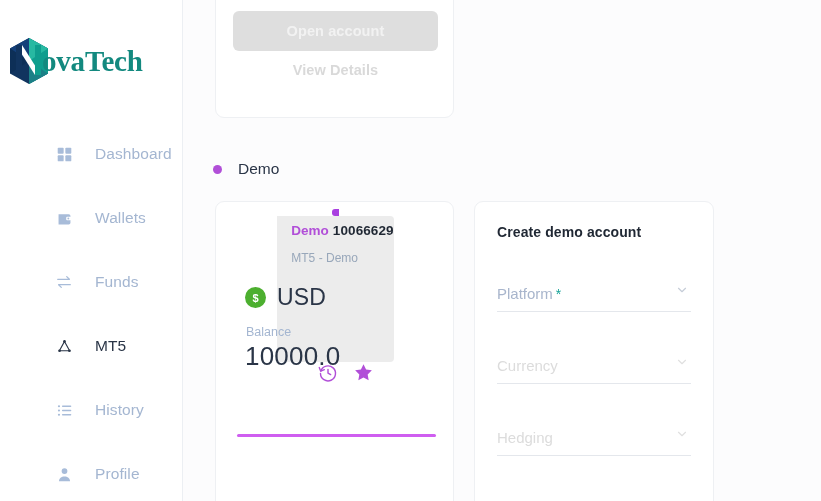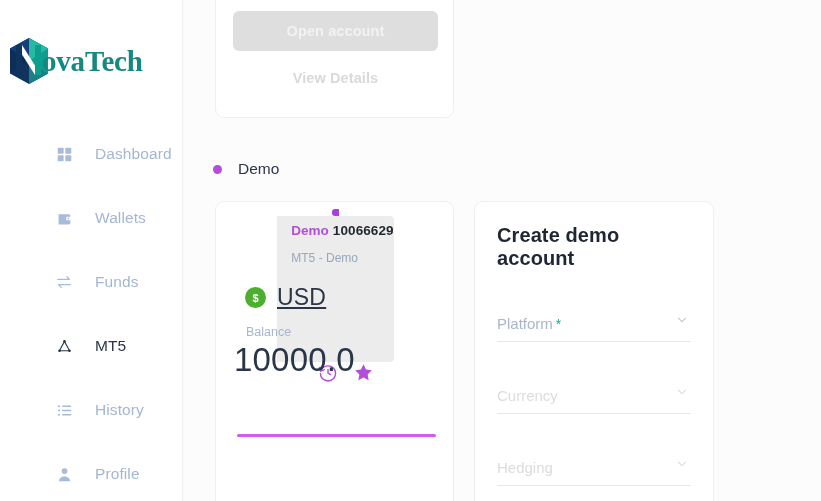--- a/index.html
+++ b/index.html
@@ -116,21 +116,21 @@
     color: #f2f2f2;
     font-family: "Liberation Sans", sans-serif;
     font-size: 14.5px;
     font-weight: 700;
     letter-spacing: 0.1px;
     cursor: default;
   }
   .view-details {
     position: absolute;
     left: 0;
-    top: 131px;
+    top: 123px;
     width: 239px;
     text-align: center;
     font-size: 14.5px;
     font-weight: 700;
     color: #d9d9d9;
     letter-spacing: 0.1px;
     cursor: pointer;
   }
 
   
@@ -220,35 +220,34 @@
     display: flex;
     align-items: center;
     justify-content: center;
     flex: 0 0 21px;
   }
   .currency-code {
     margin-left: 11px;
     font-size: 23px;
     color: #2a3547;
     letter-spacing: 0.2px;
-    text-decoration: underline;
   }
 
   .balance-label {
     position: absolute;
     left: 30px;
     top: 123px;
     font-size: 12.5px;
     color: #a4b6d1;
   }
   .balance-value {
     position: absolute;
-    left: 18px;
+    left: 29px;
     top: 139px;
-    font-size: 33px;
+    font-size: 26px;
     color: #2a3547;
     letter-spacing: 0.2px;
   }
 
   .progress-line {
     position: absolute;
     left: 21px;
     top: 232px;
     width: 199px;
     height: 3px;
@@ -259,21 +258,21 @@
   
   .form-card {
     position: absolute;
     left: 291px;
     top: 201px;
     width: 240px;
     height: 320px;
     padding: 22px 22px 0 22px;
   }
   .form-title {
-    font-size: 20px;
+    font-size: 14px;
     font-weight: 700;
     color: #1f2733;
     letter-spacing: 0.1px;
   }
   .field {
     position: relative;
     margin-top: 25px;
     height: 47px;
     border-bottom: 1px solid #e4e7ec;
   }

